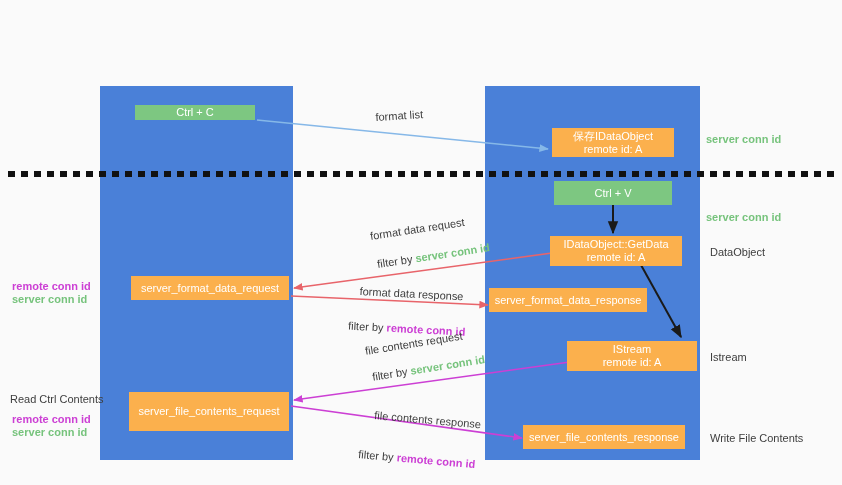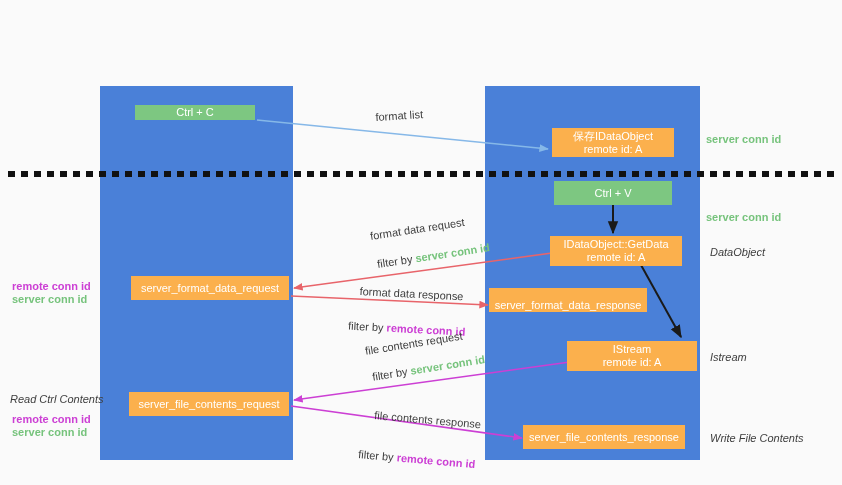--- a/index.html
+++ b/index.html
@@ -86,21 +86,21 @@
   }
   .lbl.rot-blue  { transform: rotate(-3.6deg);  transform-origin: left top; }
   .lbl.rot-red   { transform: rotate(-8.5deg);  transform-origin: left top; }
   .lbl.rot-red2  { transform: rotate(3.0deg);   transform-origin: left top; }
   .lbl.rot-mag   { transform: rotate(-9.0deg);  transform-origin: left top; }
   .lbl.rot-mag2  { transform: rotate(5.0deg);   transform-origin: left top; }
   .green-txt  { color: #76c37c; font-weight: bold; }
   .mag-txt    { color: #cc3fd4; font-weight: bold; }
   .side-green { color: #76c37c; font-weight: bold; font-size: 11px; }
   .side-mag   { color: #cc3fd4; font-weight: bold; font-size: 11px; }
-  .plain-side { color: #3d3d3d; font-size: 11px; font-style: italic; }
+  .plain-side { color: #3d3d3d; font-size: 11px; }
   svg.arrows {
     position: absolute;
     left: 0; top: 0;
     width: 842px; height: 485px;
     overflow: visible;
     pointer-events: none;
   }
 </style>
 </head>
 <body>
@@ -169,30 +169,30 @@
 
   <div class="box orange" style="left:550px; top:236px; width:132px; height:30px;">
     <span>IDataObject::GetData</span>
     <span class="l2">remote id: A</span>
   </div>
 
   <div class="box orange" style="left:131px; top:276px; width:158px; height:24px;">
     <span>server_format_data_request</span>
   </div>
 
-  <div class="box orange" style="left:489px; top:288px; width:158px; height:24px;justify-content:flex-end;">
+  <div class="box orange" style="left:489px; top:288px; width:158px; height:24px;">
     <span>server_format_data_response</span>
   </div>
 
   <div class="box orange" style="left:567px; top:341px; width:130px; height:30px;">
     <span>IStream</span>
     <span class="l2">remote id: A</span>
   </div>
 
-  <div class="box orange" style="left:129px; top:392px; width:160px; height:24px;">
+  <div class="box orange" style="left:129px; top:392px; width:160px; height:39px;">
     <span>server_file_contents_request</span>
   </div>
 
   <div class="box orange" style="left:523px; top:425px; width:162px; height:24px;">
     <span>server_file_contents_response</span>
   </div>
 
   <div class="lbl rot-blue" style="left:375px; top:110px;">format list</div>
 
   <div class="lbl rot-red" style="left:369px; top:229px;">format data request</div>

